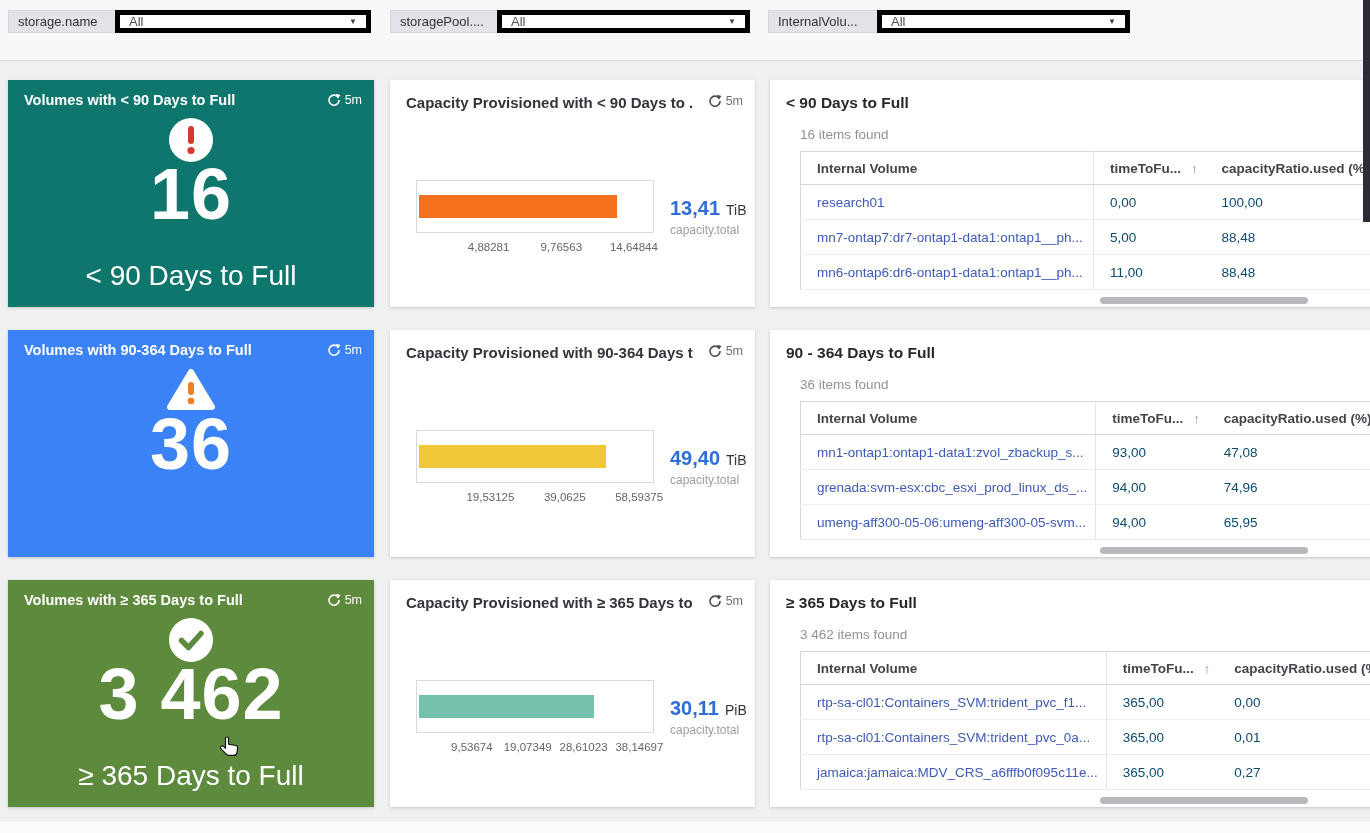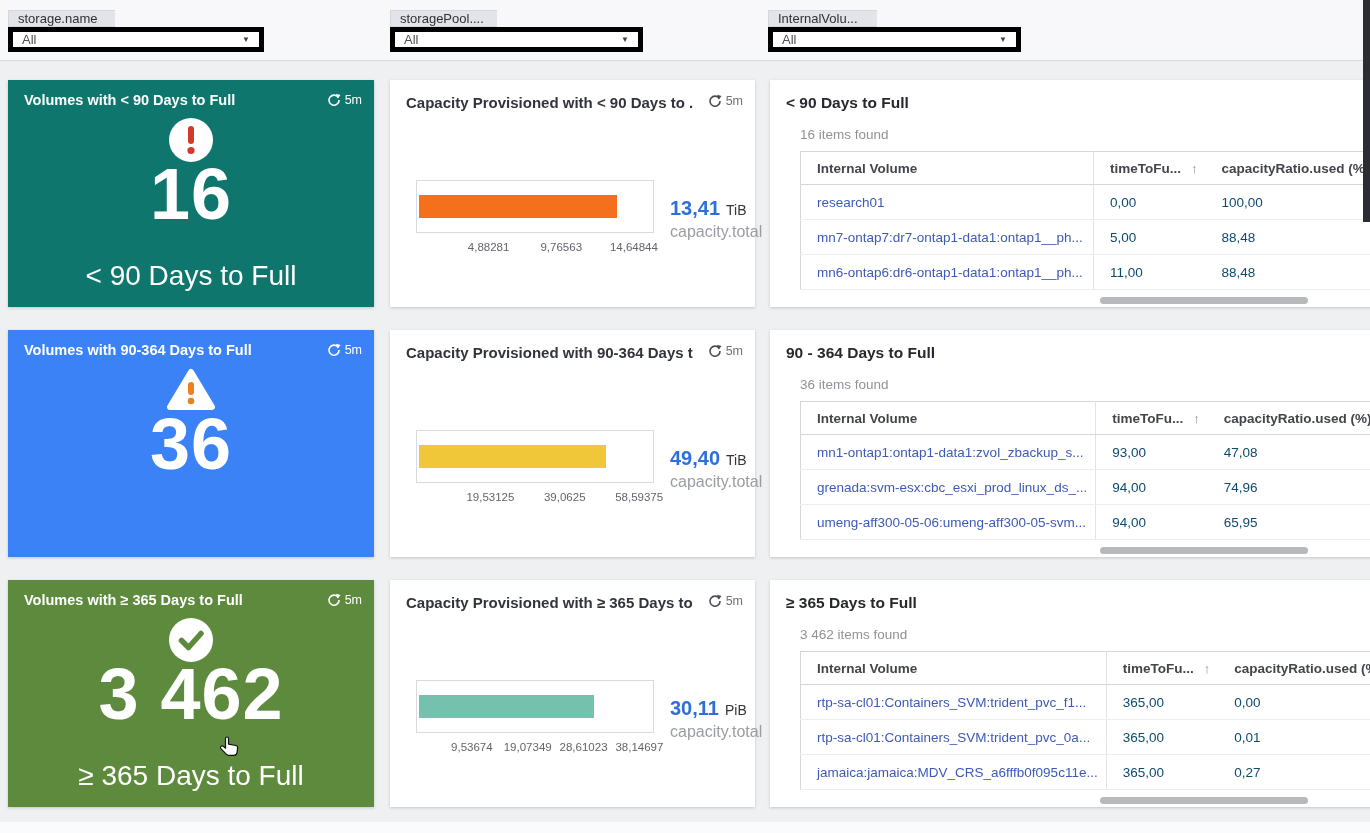--- a/index.html
+++ b/index.html
@@ -6,21 +6,21 @@
   html,body { width:1370px; height:833px; }
   body {
     position:relative; overflow:hidden;
     background:#eef0f2;
     font-family:"Liberation Sans", sans-serif;
     color:#2c2d33;
   }
   
   .topbar { position:absolute; top:0; left:0; width:100%; height:61px;
             background:#f8f8fa; border-bottom:1px solid #d9dadd; }
-  .filter { position:absolute; top:10px; height:23px; display:flex; font-size:13px;flex-direction:column; }
+  .filter { position:absolute; top:10px; height:23px; display:flex; font-size:13px; }
   .filter-label { background:#e2e4e9; color:#2f3137; display:flex; align-items:center;
                   padding:0 9px; border:1px solid #d4d6db; border-right:none; white-space:nowrap; }
   .filter-select { background:#fff; border:5px solid #000000; display:flex; align-items:center;
                    justify-content:space-between; padding:0 9px; color:#4d4f56; }
   .caret { font-size:8px; color:#3f4147; margin-left:8px; }
 
   
   .card { position:absolute; background:#fff; box-shadow:0 1px 3px rgba(0,0,0,.18); }
   .row0 { top:80px; }  .row1 { top:330px; }  .row2 { top:580px; }
   .kpi   { left:8px;   width:366px; height:227px; color:#fff; }
@@ -46,21 +46,21 @@
   .chart-box { position:absolute; left:26px; top:100px; width:238px; height:53px;
                border:1px solid #d9dadd; background:#fff; }
   .bar { position:absolute; left:2px; top:14px; height:23px; }
   .ticks { position:absolute; left:26px; top:161px; width:238px; height:14px;
            font-size:11.5px; color:#63656c; }
   .tick { position:absolute; transform:translateX(-50%); white-space:nowrap; }
   .value-block { position:absolute; left:280px; top:117px; }
   .value-line { display:flex; align-items:baseline; }
   .value-num { font-size:20px; font-weight:bold; color:#2e6fd8; }
   .value-unit { font-size:14px; color:#33353b; margin-left:6px; }
-  .value-metric { font-size:16px; color:#9b9da4; margin-top:3px; }
+  .value-metric { font-size:12px; color:#9b9da4; margin-top:3px; }
 
   
   .table-title { position:absolute; top:14px; left:16px; font-size:15.5px;
                  font-weight:bold; color:#27282d; }
   .items-found { position:absolute; top:47px; left:30px; font-size:13.5px; color:#909298; }
   .dtable { position:absolute; left:30px; top:71px; border-collapse:collapse;
             table-layout:fixed; font-size:13.5px; border-left:1px solid #d5d6da; }
   .dtable col:nth-child(1){ width:293px; } .dtable col:nth-child(2){ width:112px; }
   .dtable col:nth-child(3){ width:251px; }
   .dtable th { text-align:left; font-weight:bold; color:#43454b; height:33px;

